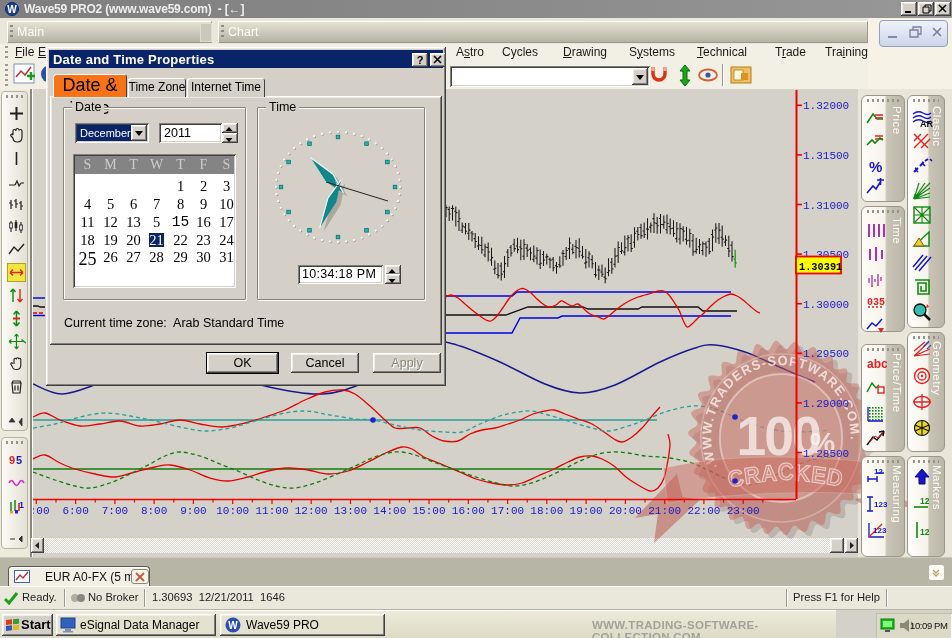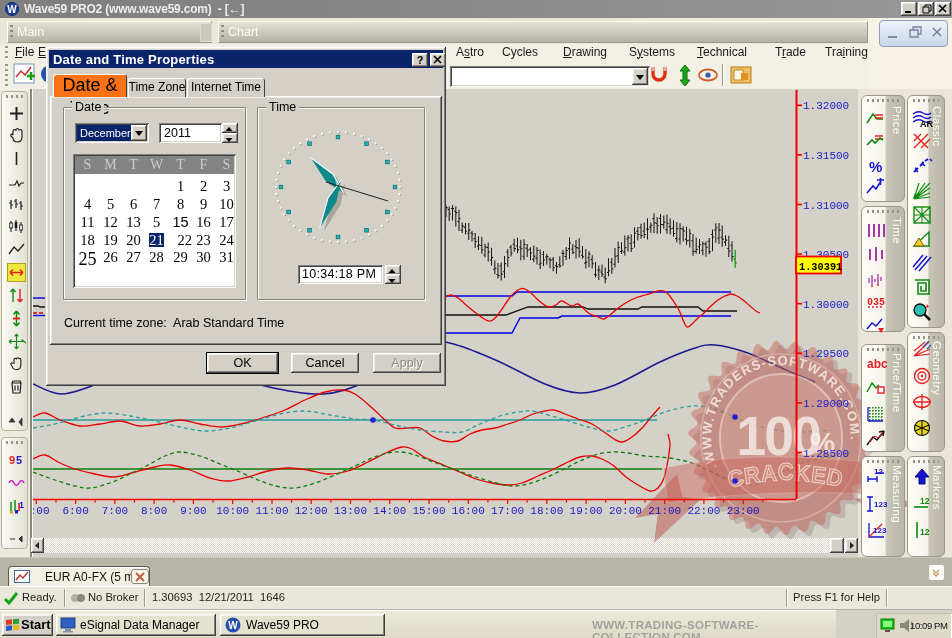--- a/index.html
+++ b/index.html
@@ -585,29 +585,29 @@
     <span class="abs" style="left:53px;top:148.5px;width:23px;text-align:center;font-family:'Liberation Serif',serif;font-size:14.5px;color:#000;">5</span>
     <span class="abs" style="left:76px;top:148.5px;width:23px;text-align:center;font-family:'Liberation Serif',serif;font-size:14.5px;color:#000;">6</span>
     <span class="abs" style="left:99px;top:148.5px;width:23px;text-align:center;font-family:'Liberation Serif',serif;font-size:14.5px;color:#000;">7</span>
     <span class="abs" style="left:123px;top:148.5px;width:23px;text-align:center;font-family:'Liberation Serif',serif;font-size:14.5px;color:#000;">8</span>
     <span class="abs" style="left:146px;top:148.5px;width:23px;text-align:center;font-family:'Liberation Serif',serif;font-size:14.5px;color:#000;">9</span>
     <span class="abs" style="left:169px;top:148.5px;width:23px;text-align:center;font-family:'Liberation Serif',serif;font-size:14.5px;color:#000;">10</span>
     <span class="abs" style="left:30px;top:166.5px;width:23px;text-align:center;font-family:'Liberation Serif',serif;font-size:14.5px;color:#000;">11</span>
     <span class="abs" style="left:53px;top:166.5px;width:23px;text-align:center;font-family:'Liberation Serif',serif;font-size:14.5px;color:#000;">12</span>
     <span class="abs" style="left:76px;top:166.5px;width:23px;text-align:center;font-family:'Liberation Serif',serif;font-size:14.5px;color:#000;">13</span>
     <span class="abs" style="left:99px;top:166.5px;width:23px;text-align:center;font-family:'Liberation Serif',serif;font-size:14.5px;color:#000;">5</span>
-    <span class="abs" style="left:123px;top:166.5px;width:23px;text-align:center;font-family:Liberation Sans, sans-serif;font-size:14.5px;color:#000;">15</span>
+    <span class="abs" style="left:123px;top:166.5px;width:23px;text-align:center;font-family:Liberation Mono, monospace;font-size:14.5px;color:#000;">15</span>
     <span class="abs" style="left:146px;top:166.5px;width:23px;text-align:center;font-family:'Liberation Serif',serif;font-size:14.5px;color:#000;">16</span>
     <span class="abs" style="left:169px;top:166.5px;width:23px;text-align:center;font-family:'Liberation Serif',serif;font-size:14.5px;color:#000;">17</span>
     <span class="abs" style="left:30px;top:184.8px;width:23px;text-align:center;font-family:'Liberation Serif',serif;font-size:14.5px;color:#000;">18</span>
     <span class="abs" style="left:53px;top:184.8px;width:23px;text-align:center;font-family:'Liberation Serif',serif;font-size:14.5px;color:#000;">19</span>
     <span class="abs" style="left:76px;top:184.8px;width:23px;text-align:center;font-family:'Liberation Serif',serif;font-size:14.5px;color:#000;">20</span>
     <div class="abs" style="left:103.3px;top:186.3px;width:15px;height:14px;background:#0a246a"></div>
     <span class="abs" style="left:99px;top:184.8px;width:23px;text-align:center;font-family:'Liberation Serif',serif;font-size:14.5px;color:#fff;">21</span>
-    <span class="abs" style="left:123px;top:184.8px;width:23px;text-align:right;font-family:'Liberation Serif',serif;font-size:14.5px;color:#000;">22</span>
+    <span class="abs" style="left:123px;top:184.8px;width:23px;text-align:center;font-family:'Liberation Serif',serif;font-size:14.5px;color:#000;">22</span>
     <span class="abs" style="left:146px;top:184.8px;width:23px;text-align:center;font-family:'Liberation Serif',serif;font-size:14.5px;color:#000;">23</span>
     <span class="abs" style="left:169px;top:184.8px;width:23px;text-align:center;font-family:'Liberation Serif',serif;font-size:14.5px;color:#000;">24</span>
     <span class="abs" style="left:30px;top:202.0px;width:23px;text-align:center;font-family:'Liberation Serif',serif;font-size:18px;color:#000;">25</span>
     <span class="abs" style="left:53px;top:202.0px;width:23px;text-align:center;font-family:'Liberation Serif',serif;font-size:14.5px;color:#000;">26</span>
     <span class="abs" style="left:76px;top:202.0px;width:23px;text-align:center;font-family:'Liberation Serif',serif;font-size:14.5px;color:#000;">27</span>
     <span class="abs" style="left:99px;top:202.0px;width:23px;text-align:center;font-family:'Liberation Serif',serif;font-size:14.5px;color:#000;">28</span>
     <span class="abs" style="left:123px;top:202.0px;width:23px;text-align:center;font-family:'Liberation Serif',serif;font-size:14.5px;color:#000;">29</span>
     <span class="abs" style="left:146px;top:202.0px;width:23px;text-align:center;font-family:'Liberation Serif',serif;font-size:14.5px;color:#000;">30</span>
     <span class="abs" style="left:169px;top:202.0px;width:23px;text-align:center;font-family:'Liberation Serif',serif;font-size:14.5px;color:#000;">31</span>
 

